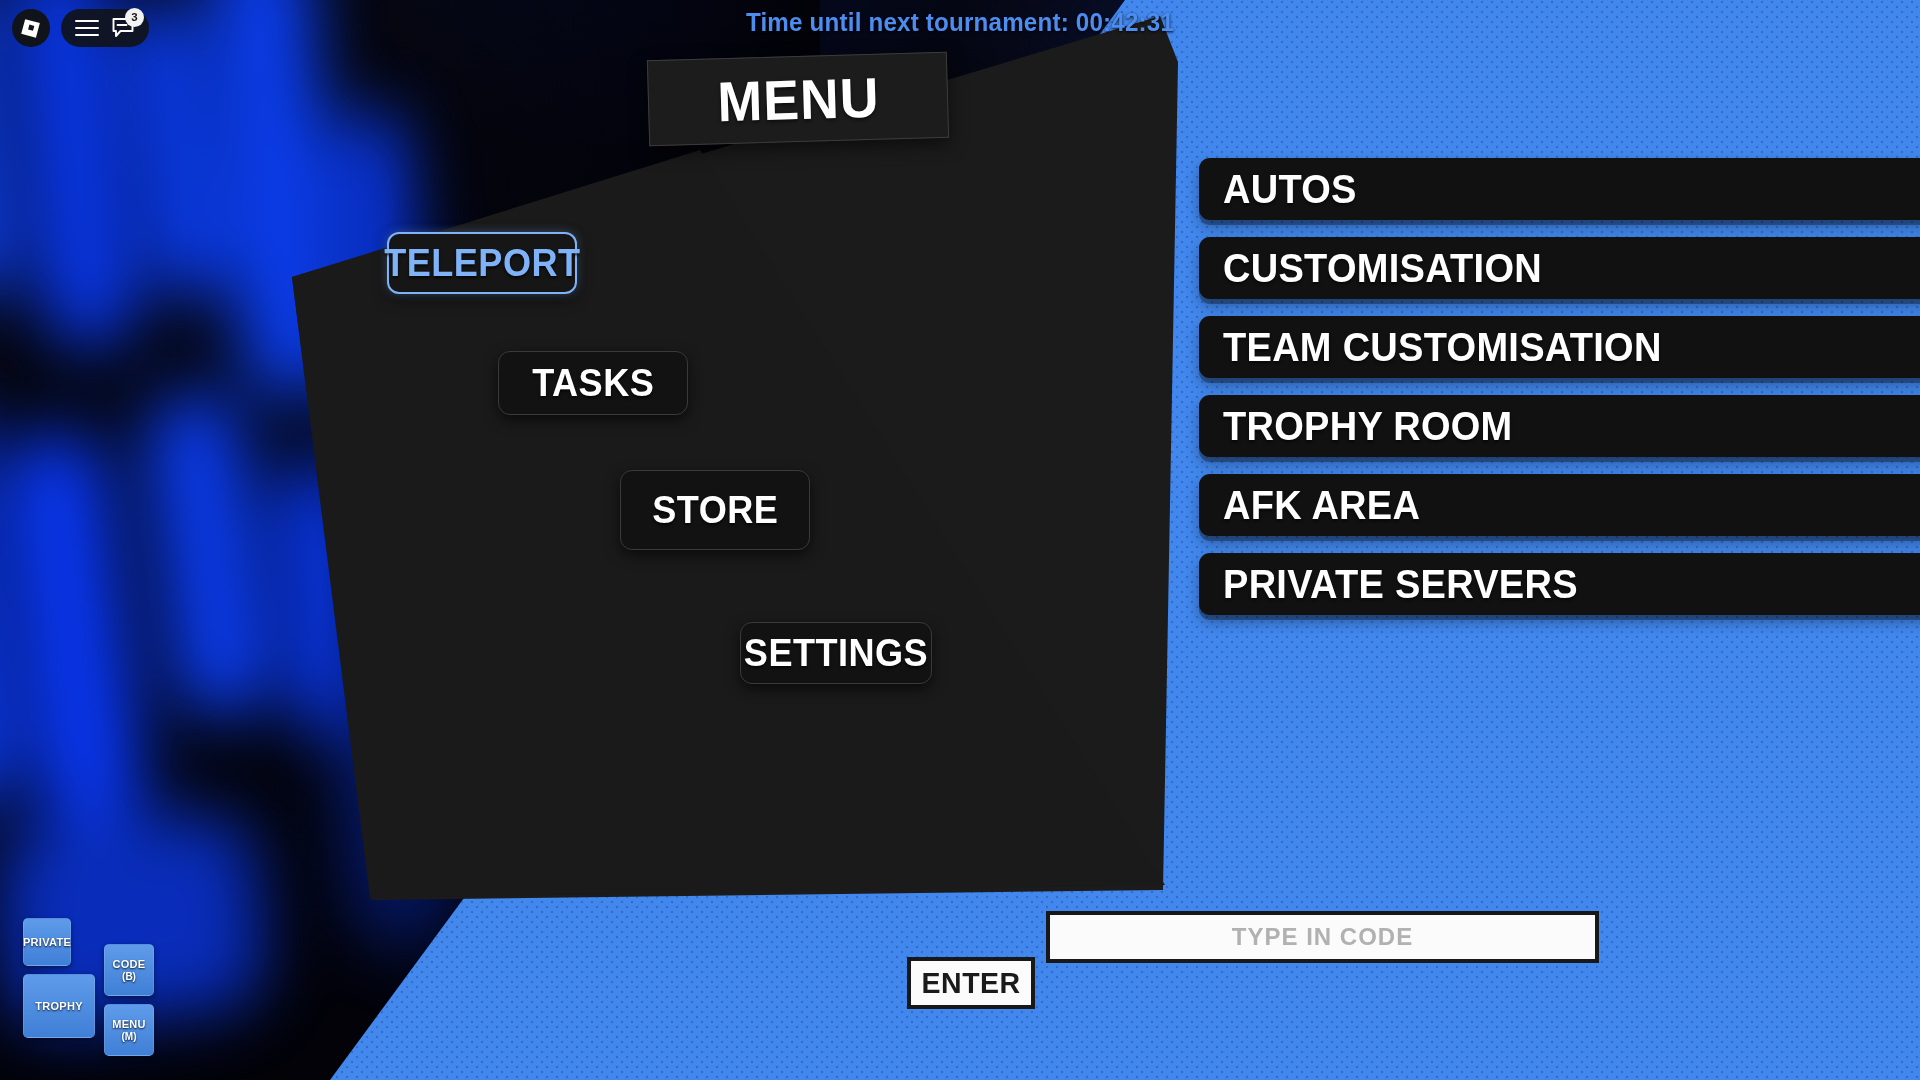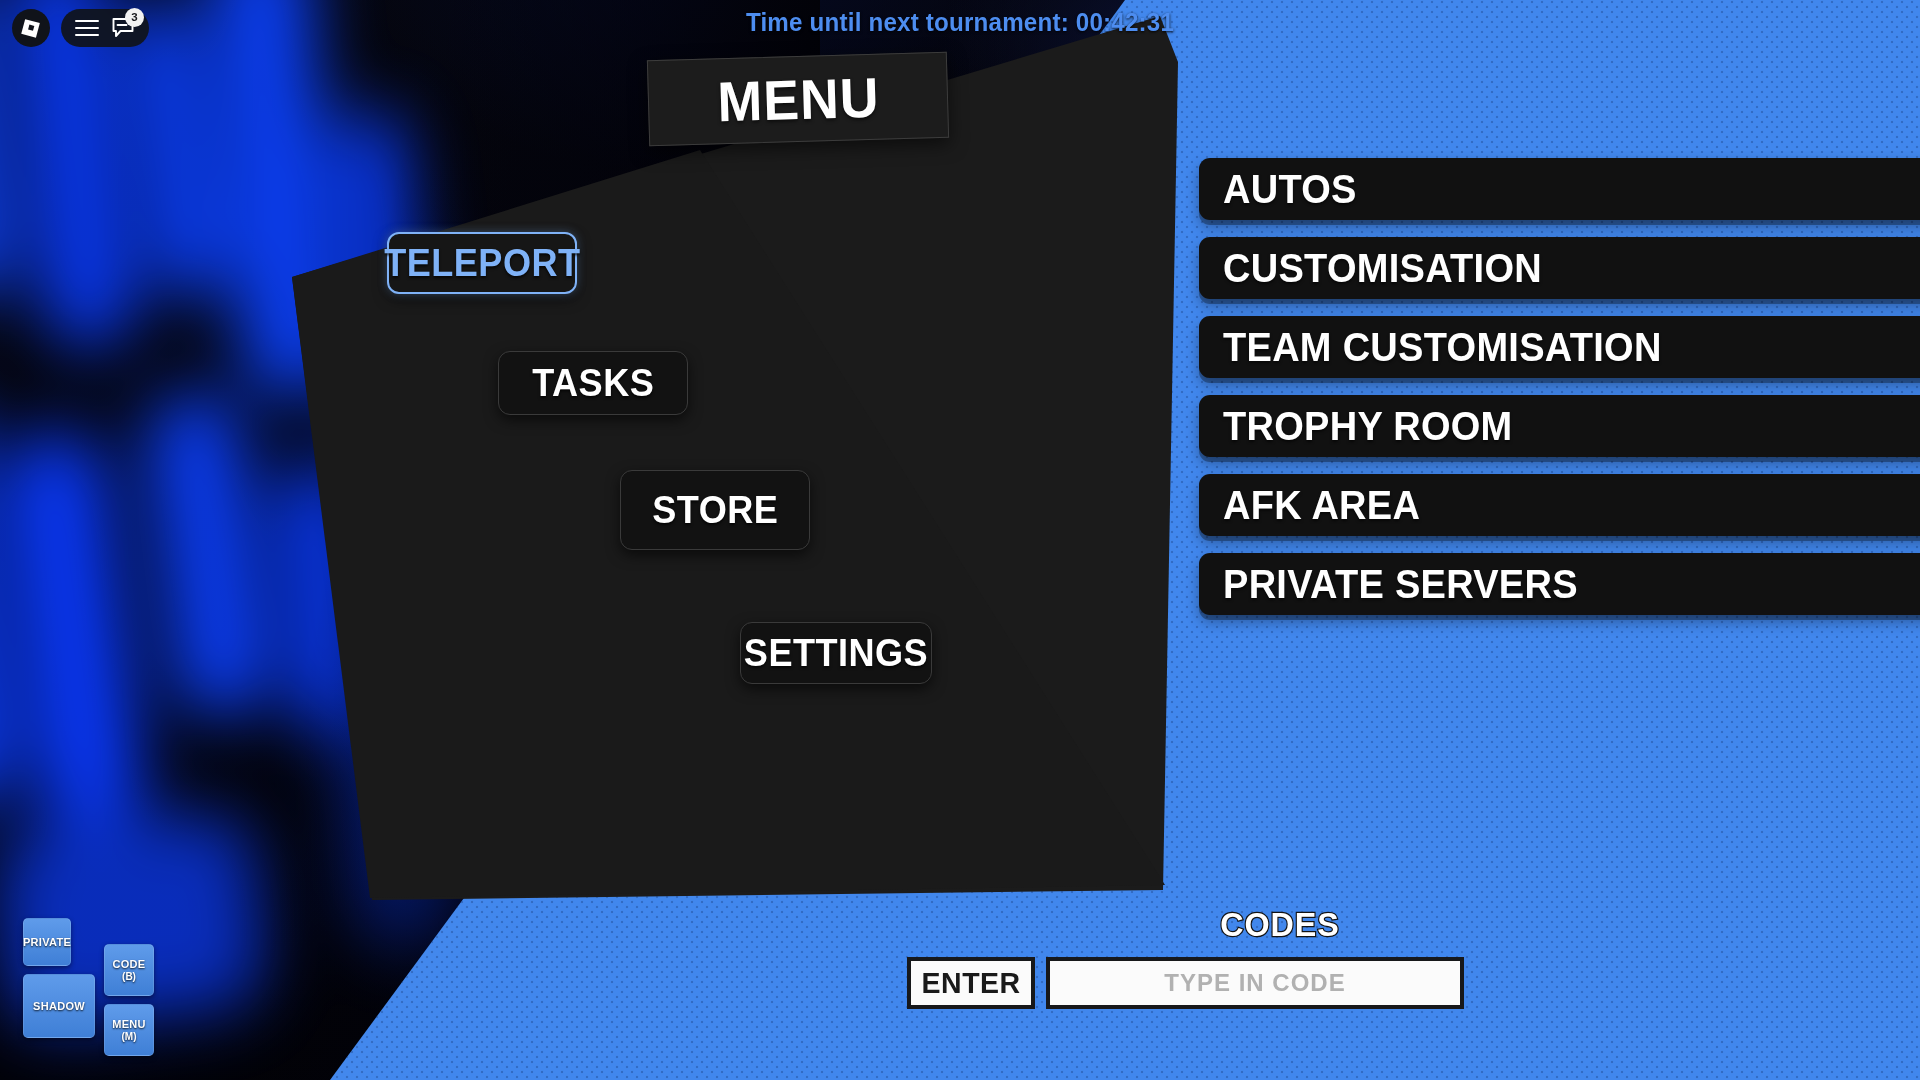--- a/index.html
+++ b/index.html
@@ -225,22 +225,22 @@
     border:4px solid #17181a;
     display:flex; align-items:center; justify-content:center;
     z-index:33; cursor:pointer;
   }
   .enter-btn span {
     font-family:"Liberation Sans Narrow","Liberation Sans", sans-serif;
     font-weight:700; font-size:30px; color:#1a1a1a;
     letter-spacing:.5px; transform:scaleX(.95);
   }
   .code-input {
-    position:absolute; left:1046px; top:957px;
-    width:418px; height:52px;
+    position:absolute; left:1046px; top:911px;
+    width:553px; height:52px;
     background:#fbfbfb;
     border:4px solid #17181a;
     z-index:33;
     display:flex; align-items:center; justify-content:center;
     cursor:text;
   }
   .code-input input {
     width:100%; height:100%;
     border:none; outline:none; background:transparent;
     text-align:center;
@@ -379,21 +379,21 @@
   </div>
   <div class="code-input">
     <input type="text" placeholder="TYPE IN CODE" value="" style="">
   </div>
 
   <div class="actions">
     <div class="abtn" id="a-athlete">
       <b>PRIVATE</b>
     </div>
     <div class="abtn" id="a-shadow">
-      <b>SHADOW</b>
+      <b>TROPHY</b>
     </div>
     <div class="abtn" id="a-emote">
       <b>CODE</b>
       <i>(B)</i>
     </div>
     <div class="abtn" id="a-menu">
       <b>MENU</b>
       <i>(M)</i>
     </div>
   </div>

